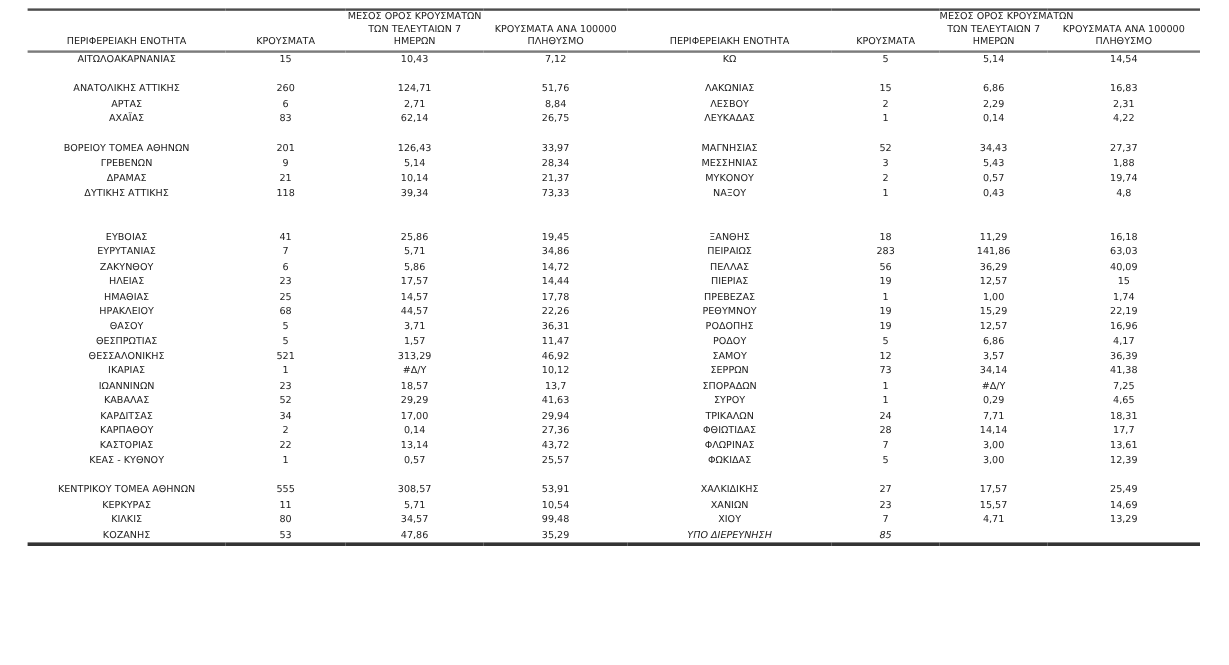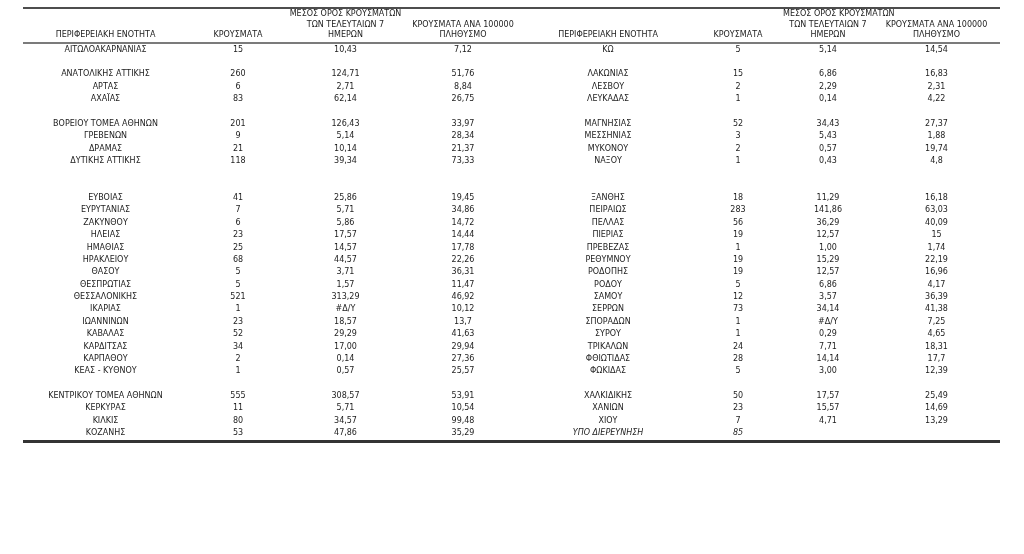--- a/index.html
+++ b/index.html
@@ -354,20 +354,30 @@
           <td>ΚΑΡΠΑΘΟΥ</td>
           <td>2</td>
           <td>0,14</td>
           <td>27,36</td>
           <td>ΦΘΙΩΤΙΔΑΣ</td>
           <td>28</td>
           <td>14,14</td>
           <td>17,7</td>
         </tr>
         <tr>
+          <td>ΚΑΣΤΟΡΙΑΣ</td>
+          <td>22</td>
+          <td>13,14</td>
+          <td>43,72</td>
+          <td>ΦΛΩΡΙΝΑΣ</td>
+          <td>7</td>
+          <td>3,00</td>
+          <td>13,61</td>
+        </tr>
+        <tr>
           <td>ΚΕΑΣ - ΚΥΘΝΟΥ</td>
           <td>1</td>
           <td>0,57</td>
           <td>25,57</td>
           <td>ΦΩΚΙΔΑΣ</td>
           <td>5</td>
           <td>3,00</td>
           <td>12,39</td>
         </tr>
         <tr>
@@ -379,21 +389,21 @@
           <td></td>
           <td></td>
           <td></td>
         </tr>
         <tr>
           <td>ΚΕΝΤΡΙΚΟΥ ΤΟΜΕΑ ΑΘΗΝΩΝ</td>
           <td>555</td>
           <td>308,57</td>
           <td>53,91</td>
           <td>ΧΑΛΚΙΔΙΚΗΣ</td>
-          <td>50</td>
+          <td>27</td>
           <td>17,57</td>
           <td>25,49</td>
         </tr>
         <tr>
           <td>ΚΕΡΚΥΡΑΣ</td>
           <td>11</td>
           <td>5,71</td>
           <td>10,54</td>
           <td>ΧΑΝΙΩΝ</td>
           <td>23</td>

